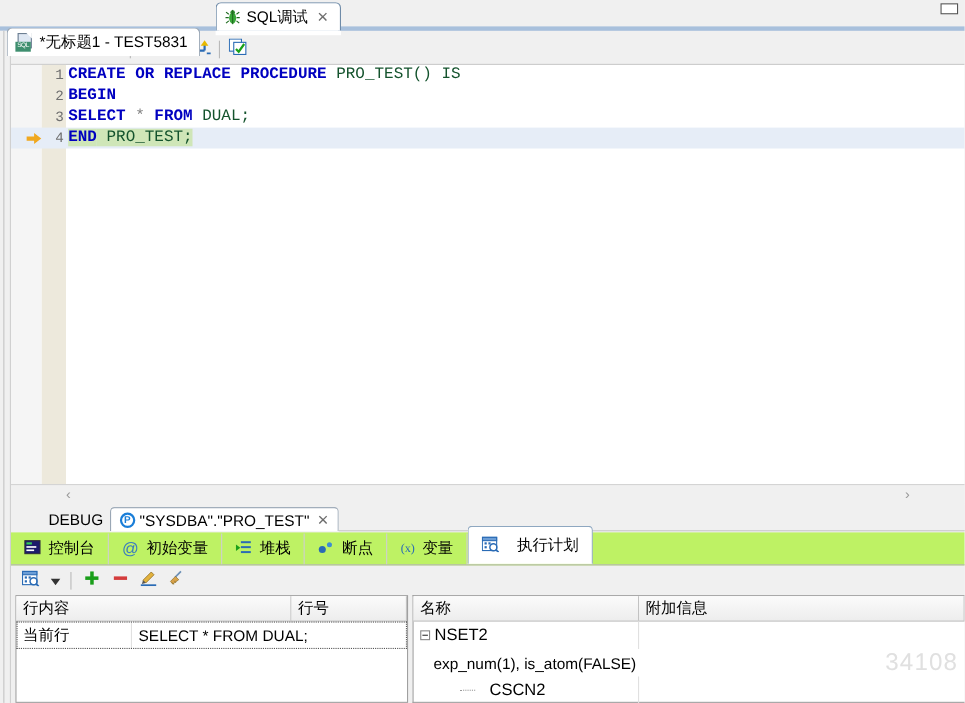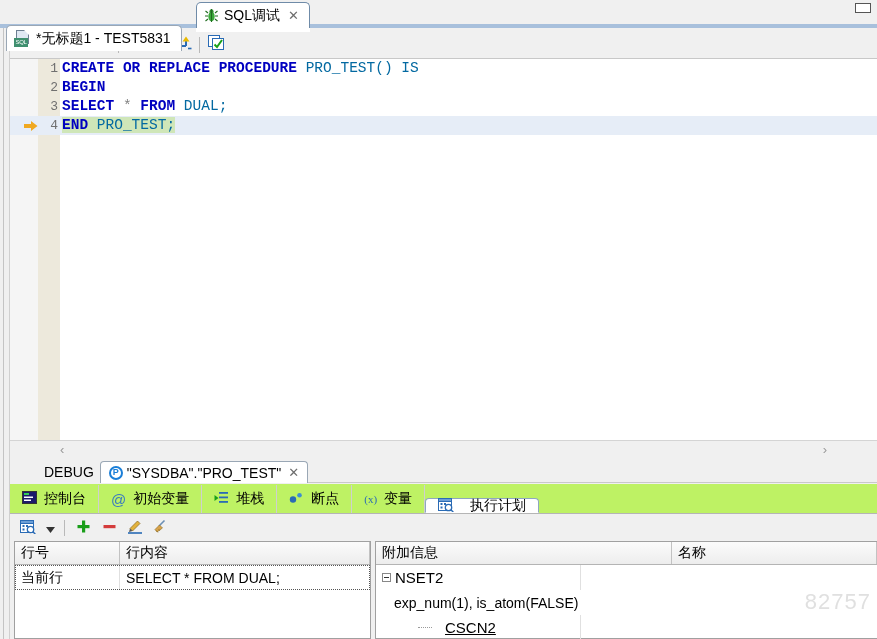--- a/index.html
+++ b/index.html
@@ -95,21 +95,21 @@
   }
   .cline { position: relative; height: 19px; display: flex; align-items: center; }
   .cline.current { background: #e6edf7; }
   .gutter {
     position: absolute; left: 0; top: 0; width: 50px; height: 19px;
     text-align: right; padding-right: 2px; color: #707070; font-size: 13px;
     line-height: 19px; font-family: "Liberation Mono", monospace;
   }
   .ctext { margin-left: 52px; white-space: pre; line-height: 19px; }
   .kw { color: #0000c0; font-weight: bold; }
-  .plain { color: #0369a1; }
+  .plain { color: #14532d; }
   .op { color: #808080; }
   .hl { background: #cfe6b8; }
   .arrow-mark {
     position: absolute; left: 14px; top: 4px; width: 0; height: 0;
   }
 
   
   .hscroll {
     position: absolute; left: 10px; top: 440px; width: 867px; height: 18px;
     background: #f0f0f0; border-top: 1px solid #d4d4d4;
@@ -146,21 +146,21 @@
     background: #bef264; display: flex; align-items: flex-end;
     border-bottom: 1px solid #b5b5b5;
   }
   .btab {
     display: flex; align-items: center; gap: 7px;
     height: 28px; padding: 0 12px; font-size: 14px; color: #000;
     border-right: 1px solid #cfcfcf;
   }
   .btab.active {
     background: #ffffff; border: 1px solid #8ea7c0; border-bottom: 1px solid #ffffff;
-    border-radius: 4px 4px 0 0; height: 15px; position: relative; z-index: 2; gap: 16px;
+    border-radius: 4px 4px 0 0; height: 35px; position: relative; z-index: 2; gap: 16px;
   }
 
   
   .plantoolbar {
     position: absolute; left: 10px; top: 515px; width: 867px; height: 26px;
     background: #f0f0f0; display: flex; align-items: center; padding-left: 6px; gap: 2px;
   }
 
   
   .ltable {
@@ -491,56 +491,56 @@
           <path d="M11.5 1.5 L6 7" stroke="#6b8fb5" stroke-width="1.6"></path>
           <path d="M6.5 6 L9.5 9 L4 13 L2 10.5 Z" fill="#d8a24a" stroke="#8a6a1f" stroke-width="0.6"></path>
           <path d="M3.5 11.5 L5 13.5 M5.5 10 L7 12" stroke="#8a6a1f" stroke-width="0.6"></path>
         </svg>
       </span>
     </div>
   </div>
 
   <div class="ltable">
     <div class="thead">
+      <div class="th" style="flex:1">行内容</div>
       <div class="th" style="width:105px">行号</div>
-      <div class="th" style="flex:1">行内容</div>
     </div>
     <div id="left-rows">
         <div class="trow selected">
           <div class="td sep" style="width: 105px;">当前行</div>
           <div class="td" style="flex: 1 1 0%;">SELECT * FROM DUAL;</div>
         </div>
       </div>
   </div>
 
   <div class="rtable">
     <div class="thead">
+      <div class="th" style="width:205px">名称</div>
       <div class="th" style="flex:1">附加信息</div>
-      <div class="th" style="width:205px">名称</div>
     </div>
     <div id="right-rows">
         <div class="trow" style="height: 25px;">
           <div class="td sep" style="width: 205px; margin-top: 44px;">
             <span class="tree-cell">
               <span class="expander"></span>
               <span>NSET2</span>
             </span>
           </div>
           <div class="td" style="flex: 1 1 0%;"></div>
         </div>
         <div class="trow" style="height: 25px;">
           <div class="td" style="flex: 1 1 0%; margin-left: 12px;">exp_num(1), is_atom(FALSE)</div>
         </div>
-        <div class="trow" style="height: 25px; text-decoration: underline;">
+        <div class="trow" style="height: 25px;">
           <div class="td sep" style="width: 205px;">
             <span class="tree-cell">
               <span style="width: 36px; flex: 0 0 auto;"></span>
               <span class="dotline" style="width: 14px;"></span>
               <span style="width: 13px; flex: 0 0 auto;"></span>
               <span>CSCN2</span>
             </span>
           </div>
         </div>
       </div>
   </div>
 
-  <div class="watermark">82757</div>
+  <div class="watermark">34108</div>
 </div>
 
 </body></html>

